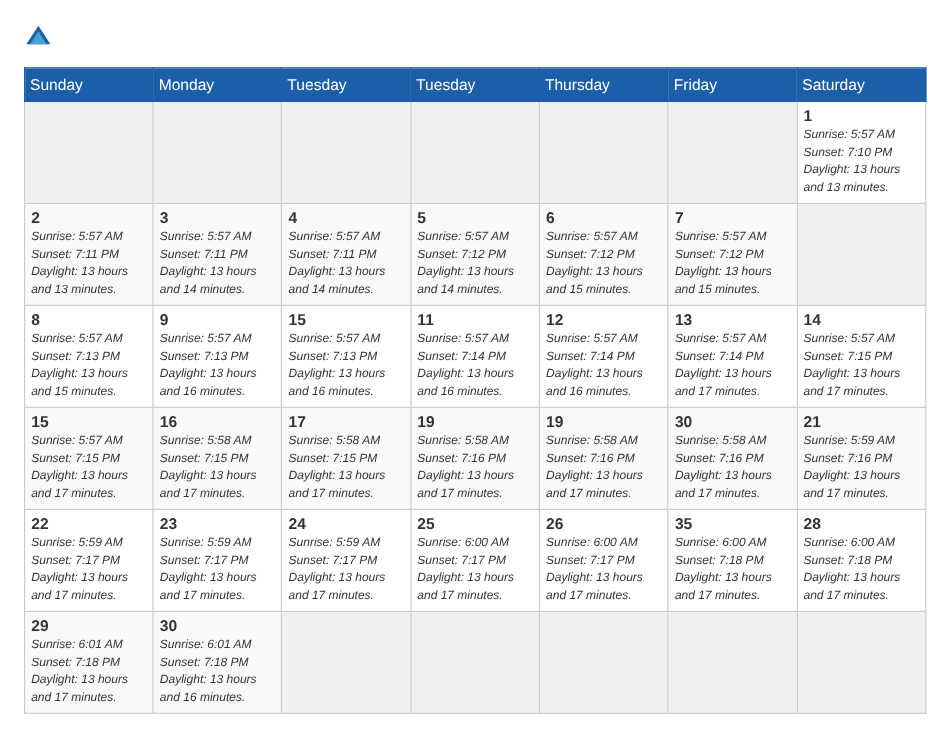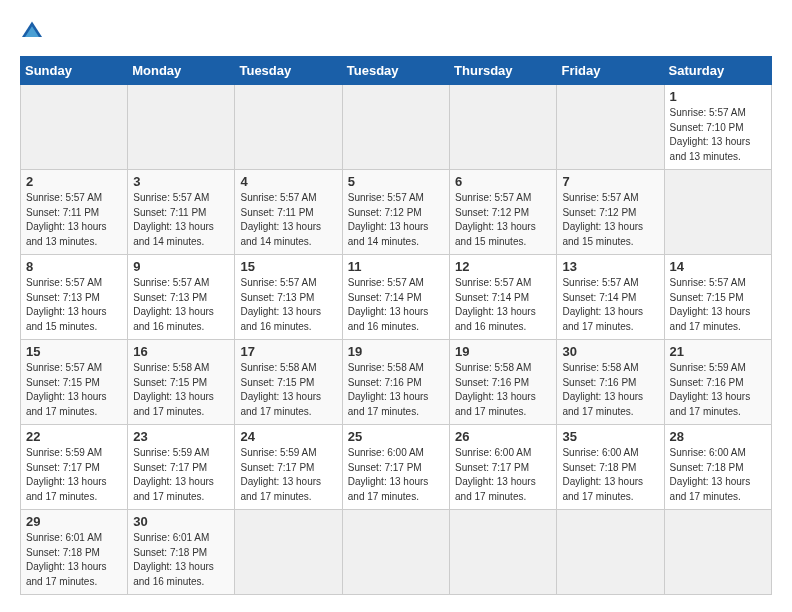--- a/index.html
+++ b/index.html
@@ -57,21 +57,21 @@
       border-collapse: collapse;
       border: 1px solid #ccc;
     }
     .calendar th {
       background-color: #1a5fa8;
       color: white;
       padding: 6px 4px;
       font-size: 13px;
       text-align: left;
       border: 1px solid #1a5fa8;
-      font-weight: bold;
+      font-weight: normal;
     }
     .calendar td {
       vertical-align: top;
       padding: 4px 5px;
       border: 1px solid #ccc;
       font-size: 10px;
       color: #333;
       width: 108px;
       min-height: 80px;
       background: #fff;
@@ -82,20 +82,21 @@
     .day-num {
       font-size: 13px;
       font-weight: bold;
       display: block;
       margin-bottom: 2px;
     }
     .day-info {
       font-size: 10px;
       line-height: 1.45;
       color: #333;
+      font-style: italic;
     }
     .empty-cell {
       background: #f0f0f0 !important;
     }
     .week-row td {
       height: 85px;
     }
   </style>
 </head>
 <body>

